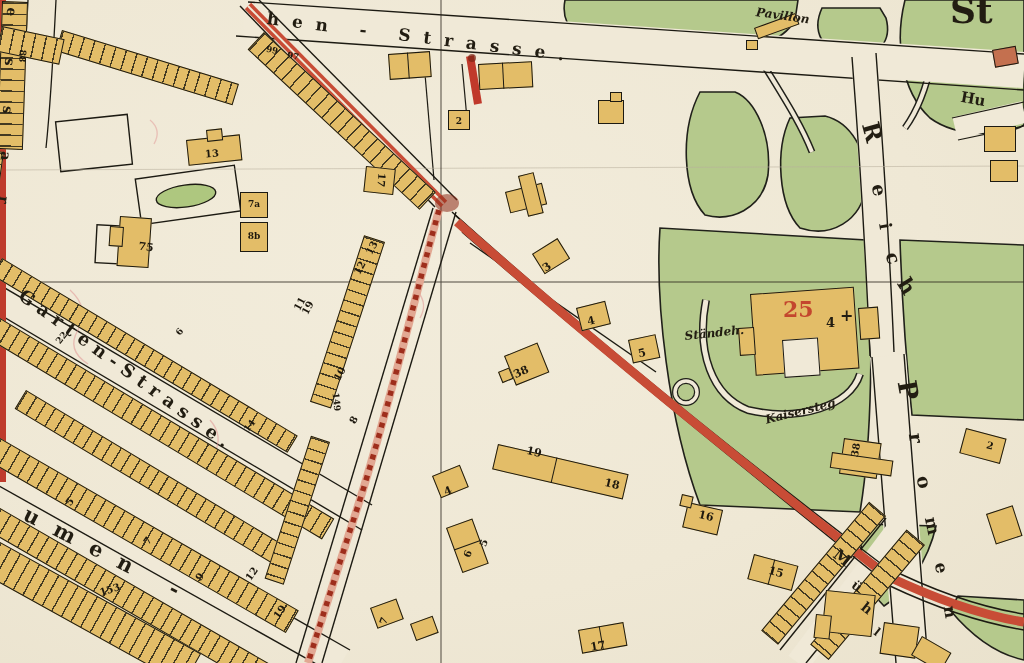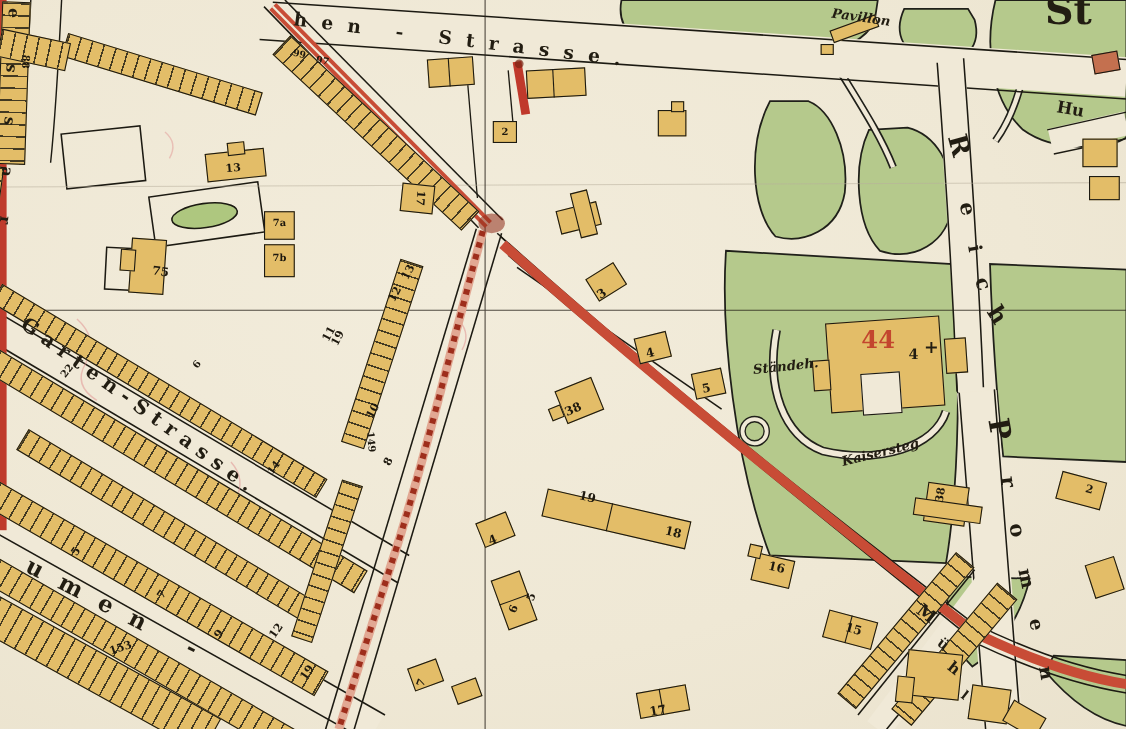--- a/index.html
+++ b/index.html
@@ -191,21 +191,21 @@
       <div class="bld" style="left: 782px; top: 340px; width: 36px; height: 38px; transform: rotate(-4deg); background: rgb(240, 233, 215);"></div>
       <div class="bld" style="left: 922px; top: 636px; width: 34px; height: 22px; transform: rotate(30deg);"></div>
       <div class="lbl" style="left: 268px; top: 10px; font-size: 17px; letter-spacing: 13px; transform: rotate(7deg);">hen  -  Strasse.</div>
       <div class="lbl" style="left: 26px; top: 286px; font-size: 18px; letter-spacing: 7px; transform: rotate(36deg);">Garten-Strasse.</div>
       <div class="lbl" style="left: 30px; top: 503px; font-size: 21px; letter-spacing: 18px; transform: rotate(27deg);">umen  -</div>
       <div class="lbl it" style="left: 757px; top: 6px; font-size: 12px; transform: rotate(8deg);">Pavillon</div>
       <div class="lbl it" style="left: 684px; top: 330px; font-size: 12px; transform: rotate(-6deg);">Ständeh.</div>
       <div class="lbl it" style="left: 764px; top: 414px; font-size: 12px; transform: rotate(-14deg);">Kaisersteg</div>
       <div class="lbl" style="left: 962px; top: 90px; font-size: 15px; transform: rotate(10deg);">Hu</div>
       <div class="lbl" style="left: 950px; top: -8px; font-size: 36px; transform: rotate(0deg);">St</div>
-      <div class="lbl" style="left: 783px; top: 298px; font-size: 22px; transform: rotate(0deg); color: rgb(192, 58, 40); opacity: 0.9;">44</div>
+      <div class="lbl" style="left: 783px; top: 298px; font-size: 22px; transform: rotate(0deg); color: rgb(192, 58, 40); opacity: 0.9;">25</div>
       <div class="lbl" style="left: 826px; top: 316px; font-size: 13px; transform: rotate(0deg);">4</div>
       <div class="lbl" style="left: 840px; top: 308px; font-size: 16px; transform: rotate(0deg);">+</div>
       <div class="ltr" style="left: 872px; top: 132px; font-size: 24px; transform: translate(-50%, -50%) rotate(75deg);">R</div>
       <div class="ltr" style="left: 879px; top: 190px; font-size: 19px; transform: translate(-50%, -50%) rotate(78deg);">e</div>
       <div class="ltr" style="left: 885px; top: 226px; font-size: 17px; transform: translate(-50%, -50%) rotate(80deg);">i</div>
       <div class="ltr" style="left: 893px; top: 258px; font-size: 19px; transform: translate(-50%, -50%) rotate(70deg);">c</div>
       <div class="ltr" style="left: 907px; top: 286px; font-size: 21px; transform: translate(-50%, -50%) rotate(58deg);">h</div>
       <div class="ltr" style="left: 908px; top: 390px; font-size: 26px; transform: translate(-50%, -50%) rotate(80deg);">P</div>
       <div class="ltr" style="left: 916px; top: 438px; font-size: 19px; transform: translate(-50%, -50%) rotate(82deg);">r</div>
       <div class="ltr" style="left: 924px; top: 482px; font-size: 19px; transform: translate(-50%, -50%) rotate(80deg);">o</div>
@@ -222,21 +222,21 @@
       <div class="ltr" style="left: 6px; top: 156px; font-size: 14px; transform: translate(-50%, -50%) rotate(96deg);">a</div>
       <div class="ltr" style="left: 4px; top: 200px; font-size: 14px; transform: translate(-50%, -50%) rotate(96deg);">r</div>
       <div class="num" style="left: 459px; top: 121px; font-size: 9px; transform: translate(-50%, -50%) rotate(0deg);">2</div>
       <div class="num" style="left: 547px; top: 267px; font-size: 11px; transform: translate(-50%, -50%) rotate(-35deg);">3</div>
       <div class="num" style="left: 591px; top: 321px; font-size: 11px; transform: translate(-50%, -50%) rotate(-14deg);">4</div>
       <div class="num" style="left: 642px; top: 353px; font-size: 11px; transform: translate(-50%, -50%) rotate(-12deg);">5</div>
       <div class="num" style="left: 521px; top: 372px; font-size: 11px; transform: translate(-50%, -50%) rotate(-24deg);">38</div>
       <div class="num" style="left: 381px; top: 180px; font-size: 10px; transform: translate(-50%, -50%) rotate(95deg);">17</div>
       <div class="num" style="left: 212px; top: 154px; font-size: 10px; transform: translate(-50%, -50%) rotate(-5deg);">13</div>
       <div class="num" style="left: 254px; top: 204px; font-size: 9px; transform: translate(-50%, -50%) rotate(0deg);">7a</div>
-      <div class="num" style="left: 254px; top: 236px; font-size: 9px; transform: translate(-50%, -50%) rotate(0deg);">7b</div>
+      <div class="num" style="left: 254px; top: 236px; font-size: 9px; transform: translate(-50%, -50%) rotate(0deg);">8b</div>
       <div class="num" style="left: 146px; top: 247px; font-size: 11px; transform: translate(-50%, -50%) rotate(8deg);">75</div>
       <div class="num" style="left: 372px; top: 248px; font-size: 10px; transform: translate(-50%, -50%) rotate(-62deg);">13</div>
       <div class="num" style="left: 360px; top: 268px; font-size: 10px; transform: translate(-50%, -50%) rotate(-62deg);">12</div>
       <div class="num" style="left: 300px; top: 304px; font-size: 10px; transform: translate(-50%, -50%) rotate(-62deg);">11</div>
       <div class="num" style="left: 340px; top: 374px; font-size: 10px; transform: translate(-50%, -50%) rotate(-62deg);">10</div>
       <div class="num" style="left: 354px; top: 420px; font-size: 10px; transform: translate(-50%, -50%) rotate(-62deg);">8</div>
       <div class="num" style="left: 336px; top: 402px; font-size: 9px; transform: translate(-50%, -50%) rotate(84deg);">149</div>
       <div class="num" style="left: 308px; top: 308px; font-size: 10px; transform: translate(-50%, -50%) rotate(-62deg);">19</div>
       <div class="num" style="left: 62px; top: 338px; font-size: 9px; transform: translate(-50%, -50%) rotate(-52deg);">22</div>
       <div class="num" style="left: 180px; top: 332px; font-size: 9px; transform: translate(-50%, -50%) rotate(-52deg);">6</div>

